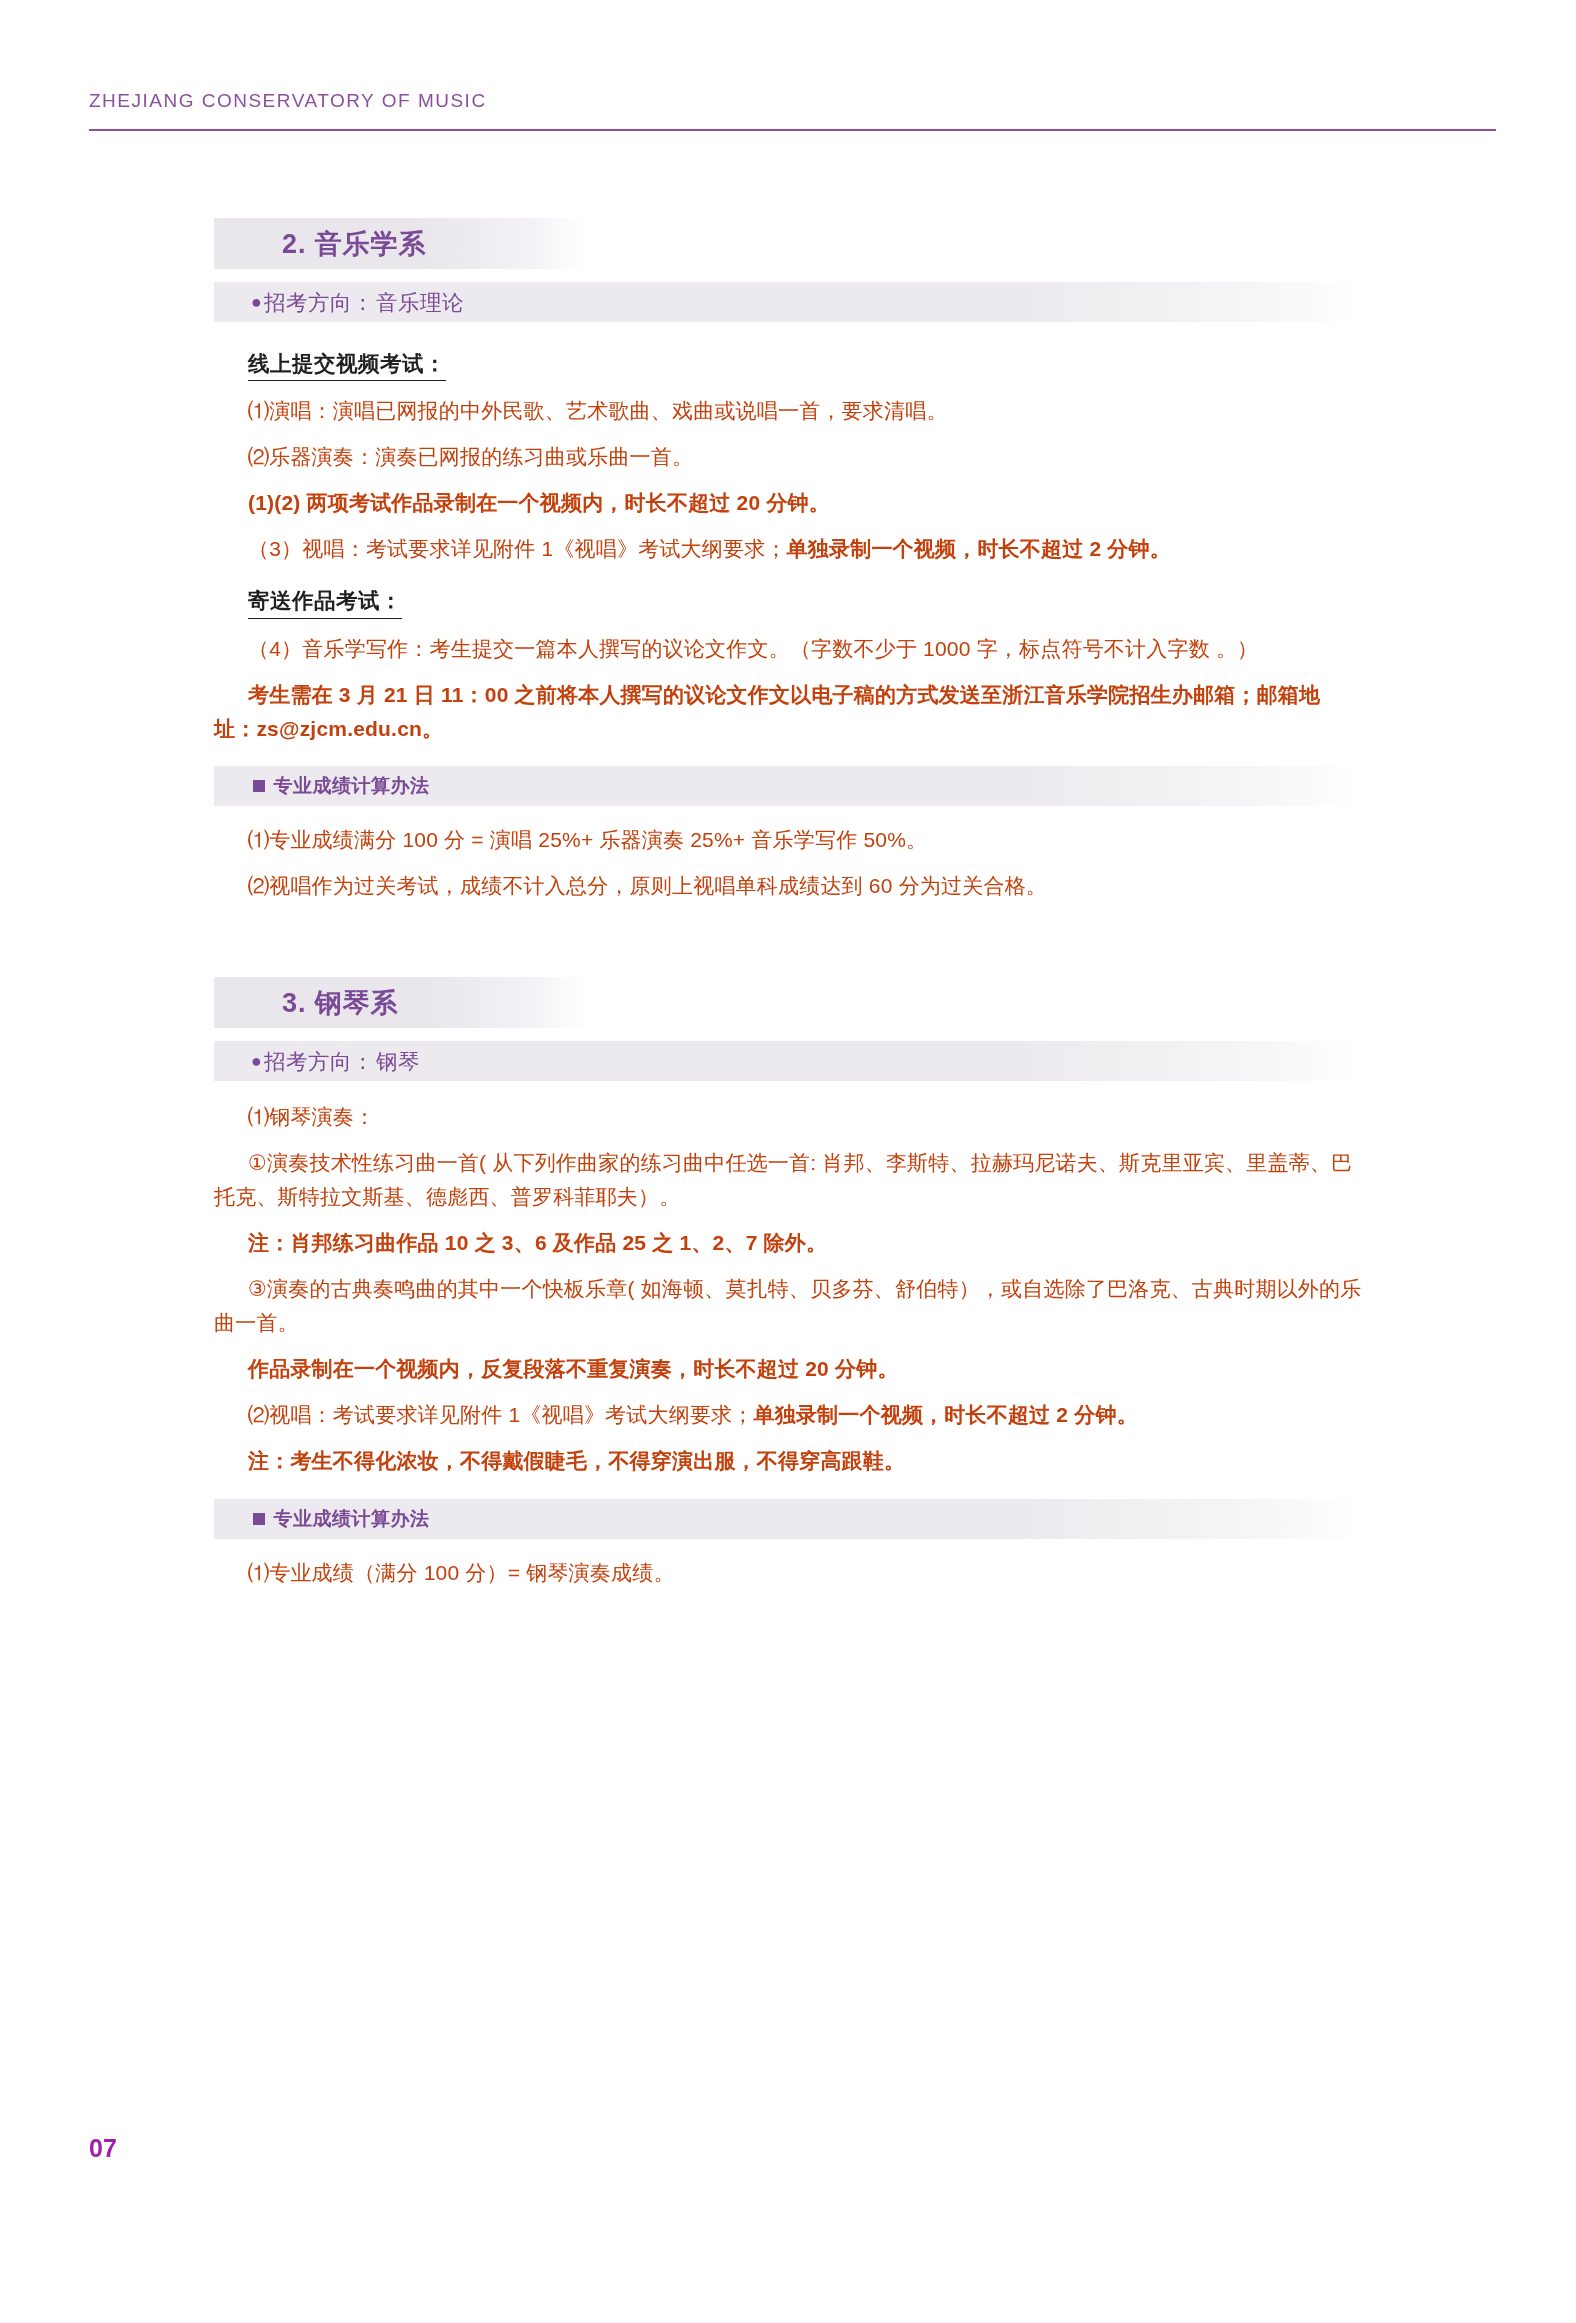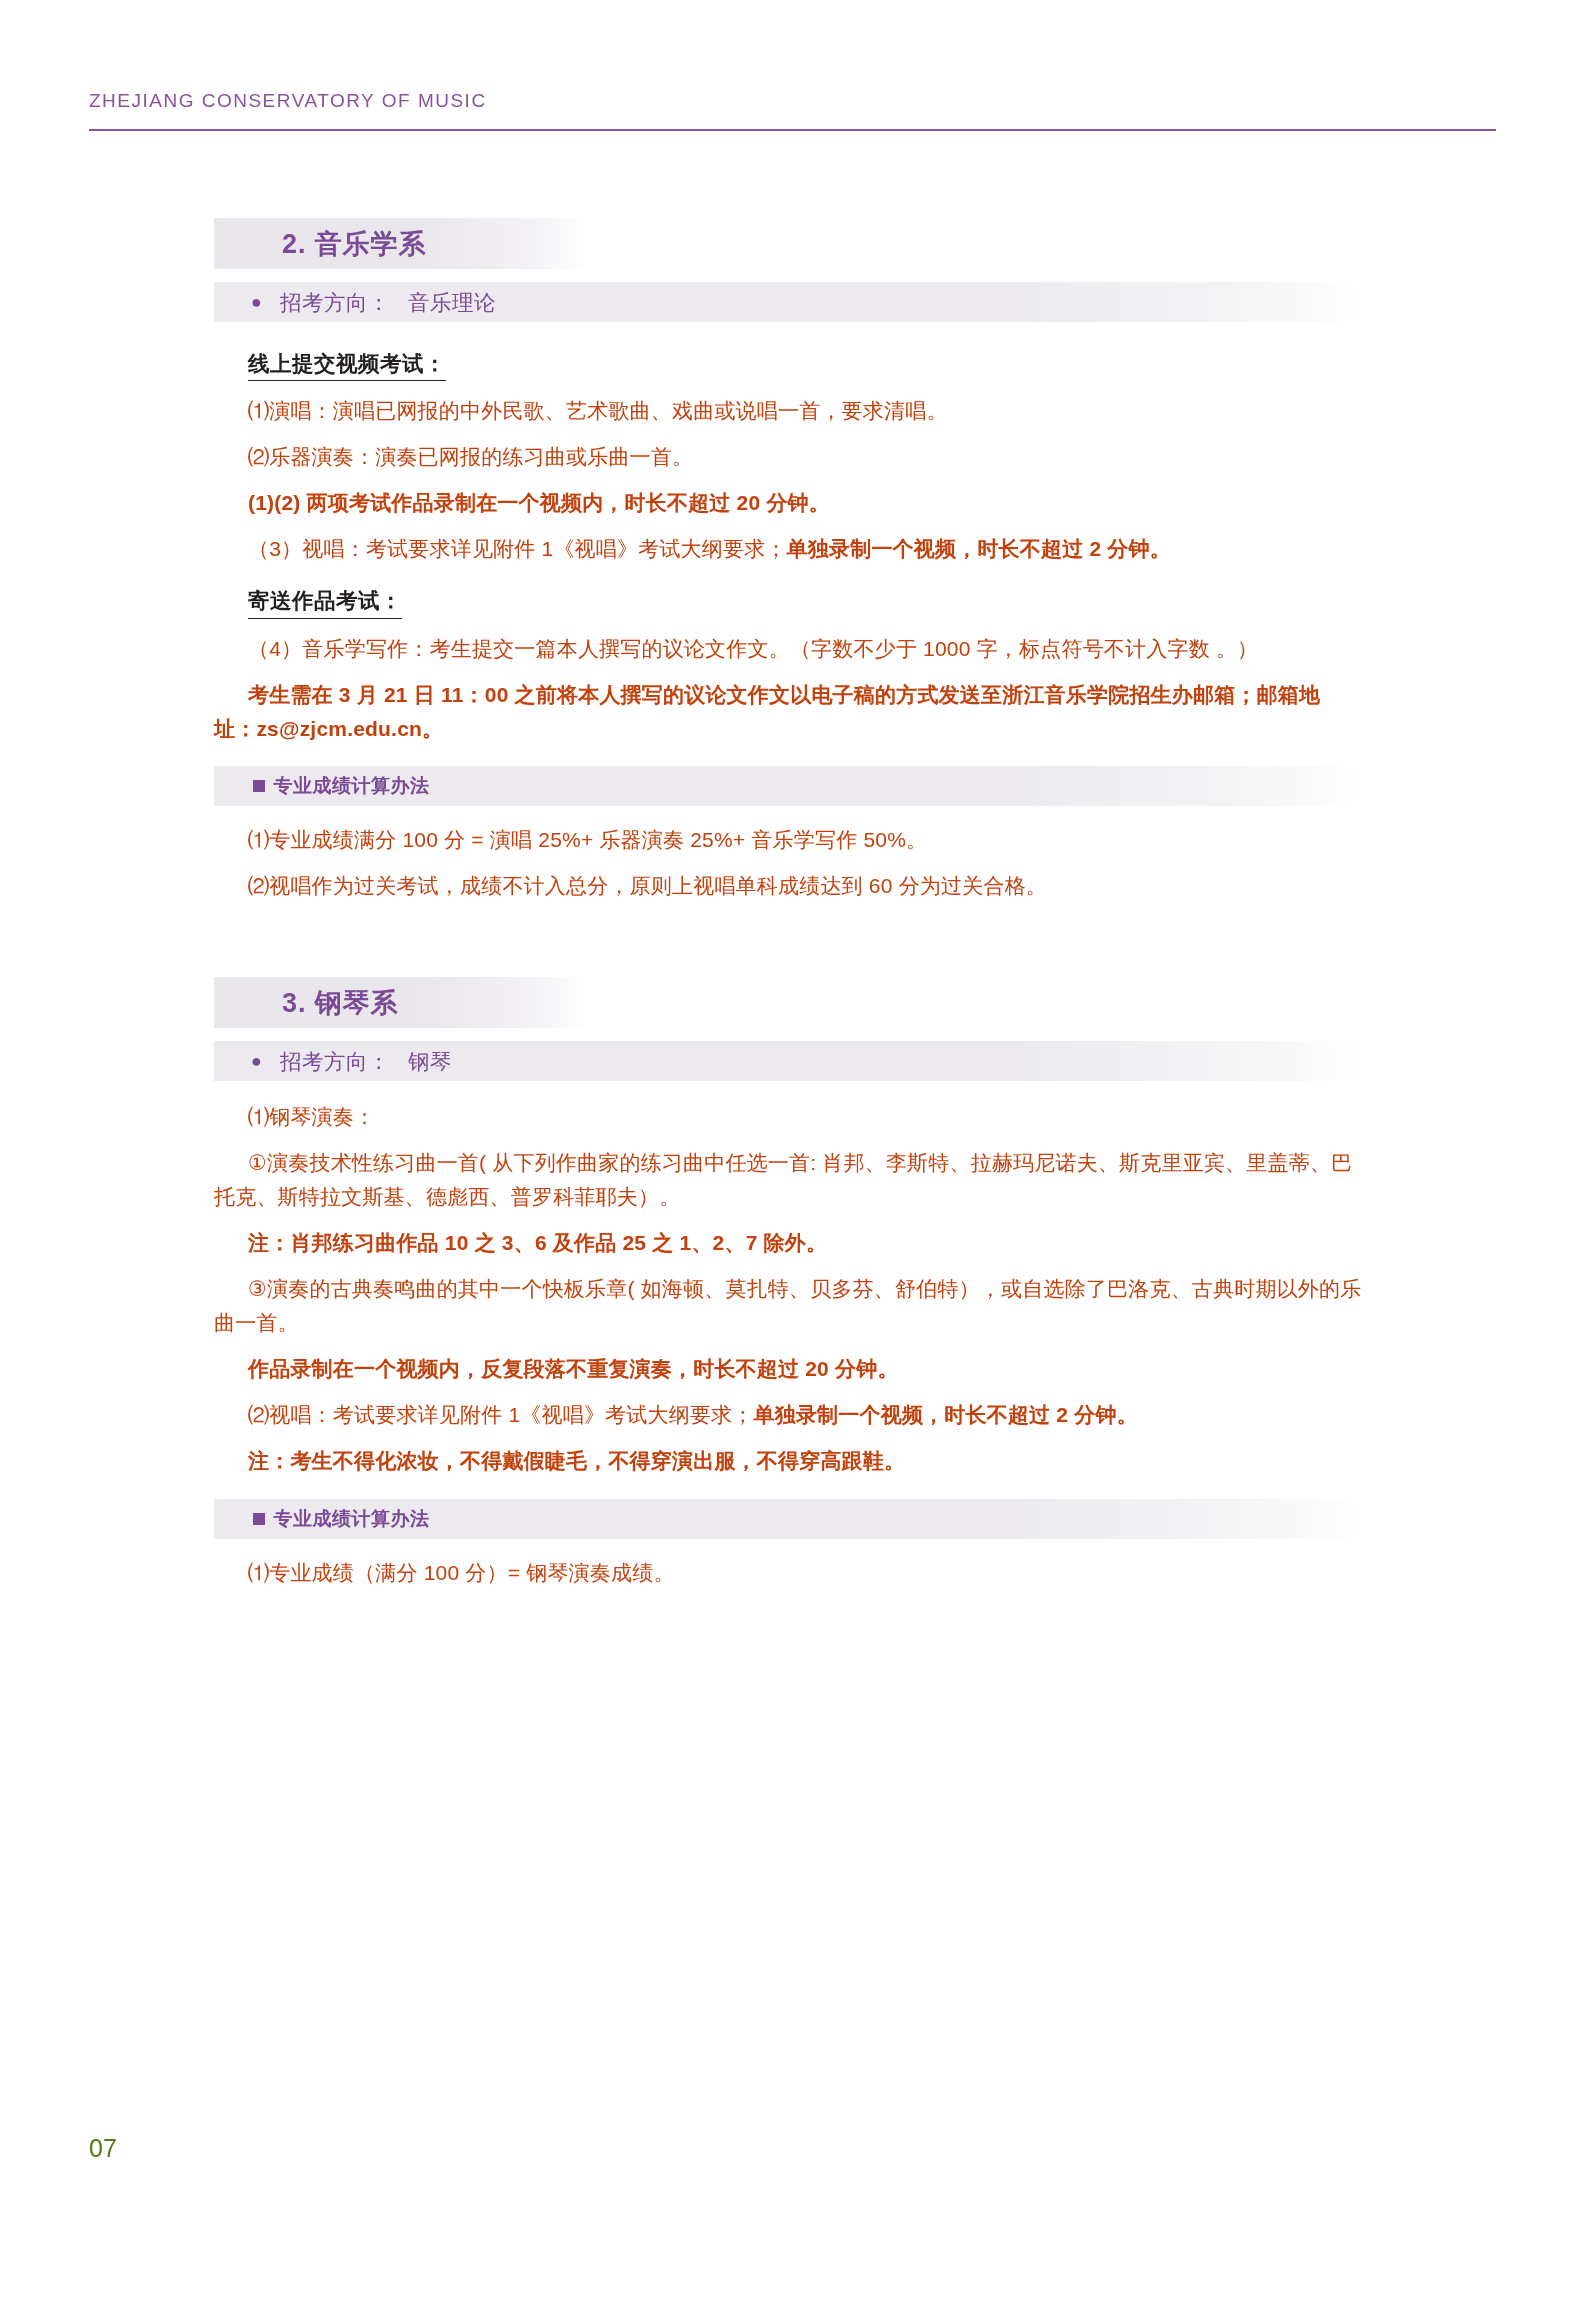--- a/index.html
+++ b/index.html
@@ -81,21 +81,21 @@
   .dir-bullet {
     color: #7a4a96;
     font-size: 18px;
     padding-left: 37px;
     line-height: 1;
   }
   .dir-text {
     font-size: 21.5px;
     color: #7a4a96;
     letter-spacing: 0.5px;
-    margin-left: 18px;
+    margin-left: 2px;
   }
 
   
   .calc-bar {
     width: 1148px;
     height: 40px;
     background: linear-gradient(to right, #eceaee 0%, #eceaee 70%, #f4f3f5 88%, #ffffff 100%);
     display: flex;
     align-items: center;
     margin: 20.6px 0 17px 0;
@@ -140,22 +140,23 @@
     font-weight: bold;
   }
   .gap-lg { height: 62px; }
 
   
   .page-num {
     position: absolute;
     left: 89px;
     top: 2134px;
     font-size: 25px;
-    color: #4d7c0f;
+    color: #a21caf;
     font-family: "Liberation Sans", sans-serif;
+    font-weight: bold;
   }
 </style>
 </head>
 <body>
 
 <div class="page">
 
   <div class="header">
     <div class="header-title">ZHEJIANG CONSERVATORY OF MUSIC</div>
     <div class="header-rule"></div>

